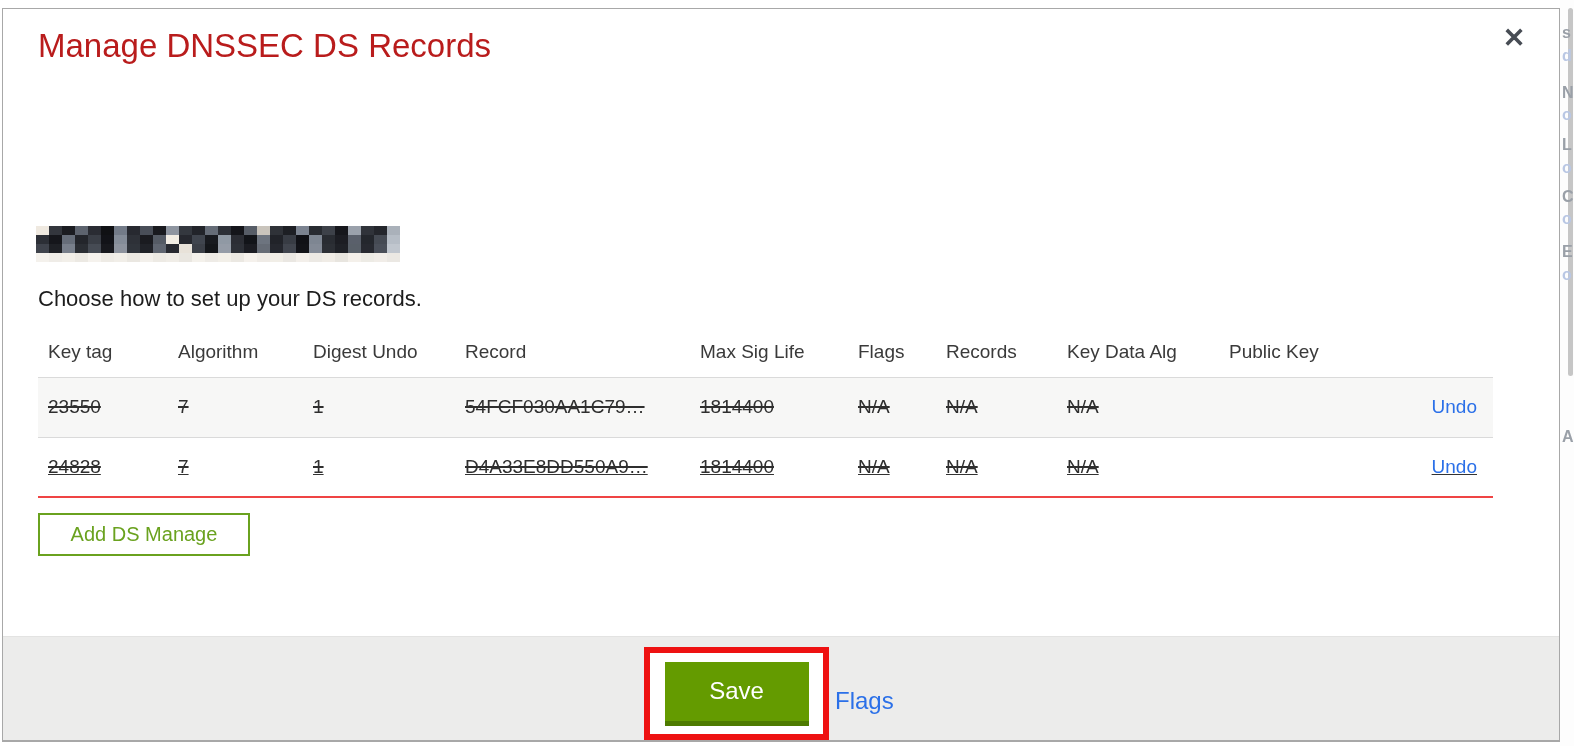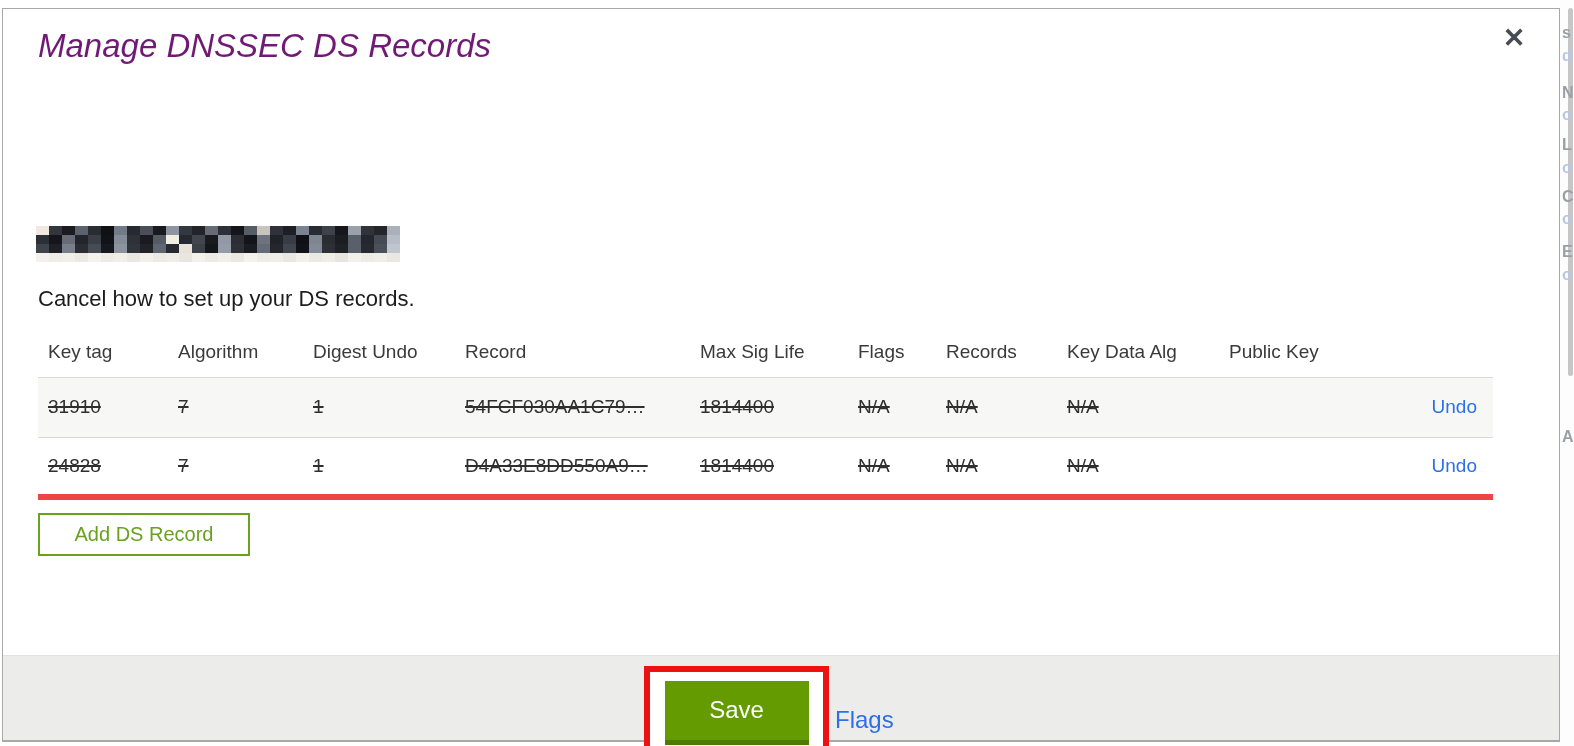--- a/index.html
+++ b/index.html
@@ -7,48 +7,48 @@
     --link-blue:#2b70e8; --annotation-red:#ee1111; --row-stripe:#f7f7f6; --footer-bg:#ececeb;
   }
   *{box-sizing:border-box;margin:0;padding:0}
   html,body{width:1574px;height:746px;overflow:hidden;background:#fff;
     font-family:"Liberation Sans","DejaVu Sans",sans-serif;color:#333;}
   .stage{position:relative;width:1574px;height:746px;background:#fff;}
 
   
   .modal{position:absolute;left:2px;top:8px;width:1558px;height:734px;background:#fff;
     border:1px solid #a8a8a8;border-bottom-width:2px;}
-  .modal-title{position:absolute;left:35px;top:18px;font-size:33px;font-weight:400;color:#701a75;font-style:italic;}
+  .modal-title{position:absolute;left:35px;top:18px;font-size:33px;font-weight:400;color:#b91c1c;}
   .close-btn{position:absolute;left:1494px;top:12px;width:34px;height:34px;border:none;background:none;
     font-size:27px;font-weight:700;color:#474c54;cursor:pointer;line-height:34px;text-align:center;padding:0;}
 
   .redacted{position:absolute;left:33px;top:217px;}
   .mrow{display:flex;height:9px;}
   .mblock{width:13px;height:9px;}
 
   .subtitle{position:absolute;left:35px;top:277px;font-size:22px;color:#1c1c1c;}
 
   
   .tbl-wrap{position:absolute;left:35px;top:323px;width:1455px;}
   table{border-collapse:collapse;table-layout:fixed;width:1455px;font-size:19px;}
   th{height:45px;text-align:left;font-weight:400;color:#3a3a3a;padding:6px 0 10px 10px;vertical-align:middle;}
   tbody tr{border-top:1px solid #dadada;}
-  tbody tr:last-child{border-bottom:6px solid #ef4444;}
+  tbody tr:last-child{border-bottom:2px solid #ef4444;text-decoration:underline;}
   tbody tr.striped{background:var(--row-stripe);}
   td{height:60px;vertical-align:middle;padding-left:10px;color:#2f2f2f;}
   td .struck{text-decoration:line-through;text-decoration-thickness:2px;}
   td.action-cell{text-align:right;padding-right:16px;padding-left:0;}
   .undo-link{color:var(--link-blue);text-decoration:none;cursor:pointer;}
 
   .add-btn{position:absolute;left:35px;top:504px;width:212px;height:43px;background:#fff;
     border:2px solid var(--add-green);color:var(--add-green);font-size:20px;cursor:pointer;
     font-family:inherit;}
 
   
-  .footer{position:absolute;left:0;right:0;bottom:0;height:85px;background:var(--footer-bg);
+  .footer{position:absolute;left:0;right:0;bottom:0;height:104px;background:var(--footer-bg);
     border-top:1px solid #e3e3e2;}
   .annotation-box{position:absolute;left:641px;top:10px;width:185px;height:93px;
     border:6px solid var(--annotation-red);background:#fff;display:flex;align-items:center;justify-content:center;}
   .save-btn{width:144px;height:64px;background:var(--save-green);border:none;
     border-bottom:5px solid var(--save-green-dark);color:#fff;font-size:24px;cursor:pointer;
     font-family:inherit;}
   .cancel-link{position:absolute;left:832px;top:50px;font-size:24px;color:var(--link-blue);
     text-decoration:none;cursor:pointer;}
 
   
@@ -184,21 +184,21 @@
           <div class="mblock" style="background: rgb(236, 233, 228);"></div>
           <div class="mblock" style="background: rgb(240, 236, 230);"></div>
           <div class="mblock" style="background: rgb(232, 229, 223);"></div>
           <div class="mblock" style="background: rgb(244, 240, 234);"></div>
           <div class="mblock" style="background: rgb(237, 235, 229);"></div>
           <div class="mblock" style="background: rgb(241, 237, 232);"></div>
           <div class="mblock" style="background: rgb(235, 232, 227);"></div>
         </div>
       </div>
 
-    <div class="subtitle">Cancel how to set up your DS records.</div>
+    <div class="subtitle">Choose how to set up your DS records.</div>
 
     <div class="tbl-wrap">
       <table>
         <colgroup>
             <col style="width: 130px;">
             <col style="width: 135px;">
             <col style="width: 152px;">
             <col style="width: 235px;">
             <col style="width: 158px;">
             <col style="width: 88px;">
@@ -216,21 +216,21 @@
               <th>Max Sig Life</th>
               <th>Flags</th>
               <th>Records</th>
               <th>Key Data Alg</th>
               <th>Public Key</th>
               <th></th>
             </tr>
           </thead>
         <tbody>
             <tr class="striped">
-              <td><span class="struck">31910</span></td>
+              <td><span class="struck">23550</span></td>
               <td><span class="struck">7</span></td>
               <td><span class="struck">1</span></td>
               <td><span class="struck">54FCF030AA1C79…</span></td>
               <td><span class="struck">1814400</span></td>
               <td><span class="struck">N/A</span></td>
               <td><span class="struck">N/A</span></td>
               <td><span class="struck">N/A</span></td>
               <td></td>
               <td class="action-cell"><a class="undo-link">Undo</a></td>
             </tr>
@@ -243,21 +243,21 @@
               <td><span class="struck">N/A</span></td>
               <td><span class="struck">N/A</span></td>
               <td><span class="struck">N/A</span></td>
               <td></td>
               <td class="action-cell"><a class="undo-link">Undo</a></td>
             </tr>
           </tbody>
       </table>
     </div>
 
-    <button class="add-btn">Add DS Record</button>
+    <button class="add-btn">Add DS Manage</button>
 
     <div class="footer">
       <div class="annotation-box">
         <button class="save-btn">Save</button>
       </div>
       <a class="cancel-link">Flags</a>
     </div>
 
   </div>
 

